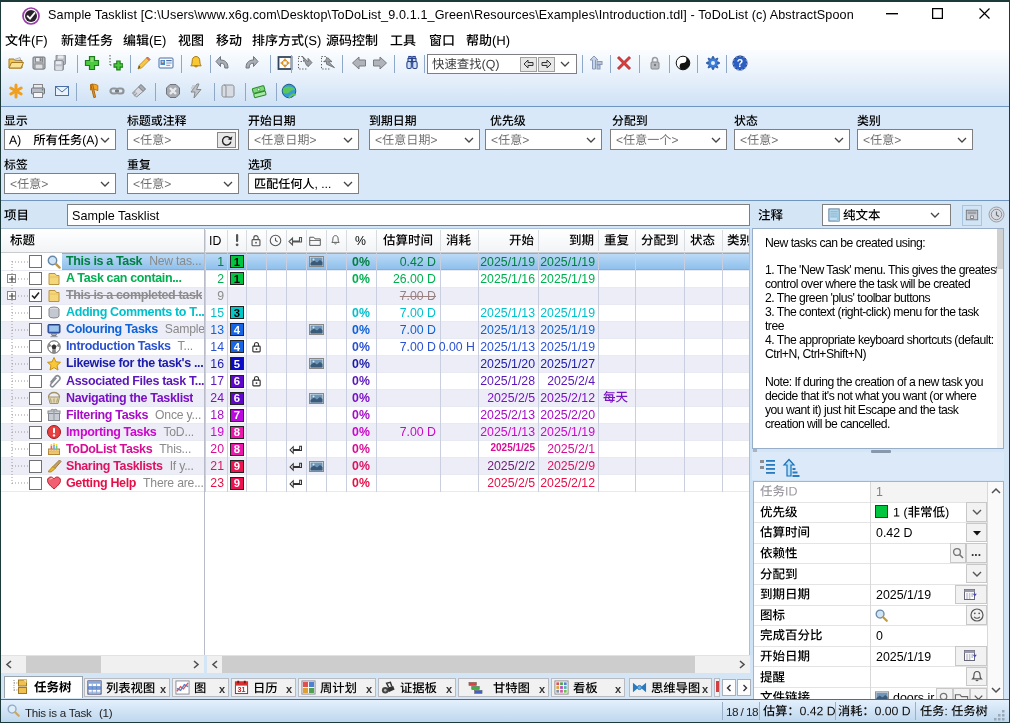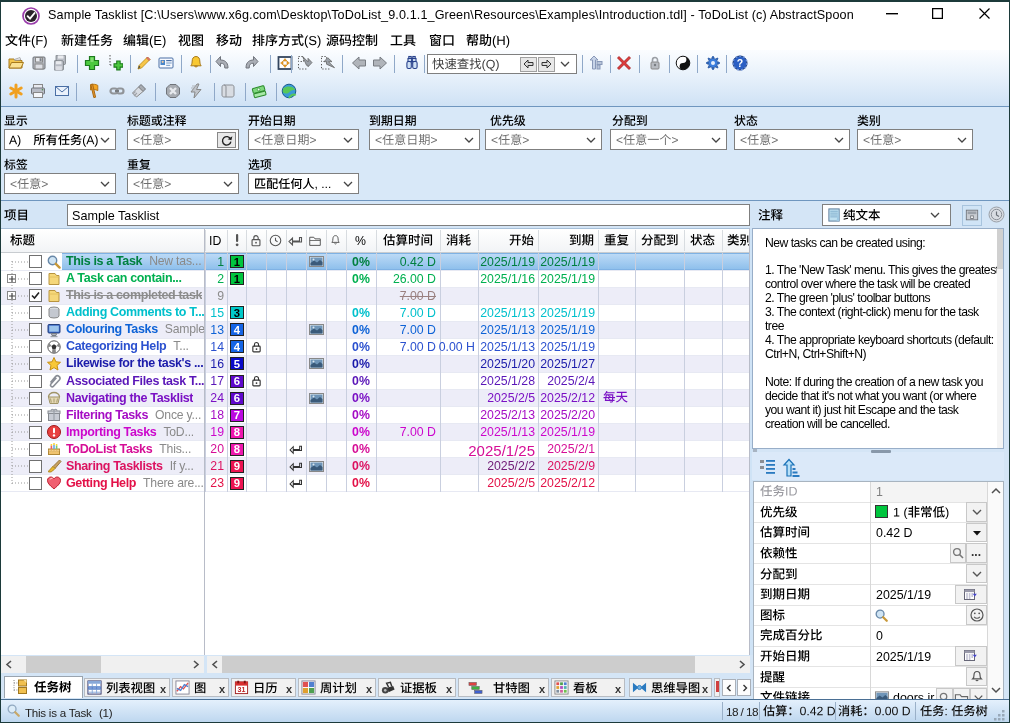--- a/index.html
+++ b/index.html
@@ -946,21 +946,21 @@
 <div style="position:absolute;right:415px;top:322.815px;font-size:12.3px;color:#0d62d6;font-weight:normal;letter-spacing:0px;white-space:pre;line-height:1.15;">2025/1/19</div>
 <svg style="position:absolute;left:12px;top:345.885px" width="16" height="2" viewBox="0 0 16 2">
     <path d="M0 1 H16" stroke="#999" stroke-width="1" stroke-dasharray="1,2"></path>
   </svg>
 <div style="position:absolute;left:29px;top:340.385px;width:13px;height:13px;background:#fff;border:1px solid #707070"></div>
 <svg style="position:absolute;left:46px;top:338.885px" width="16" height="16" viewBox="0 0 16 16">
     <circle cx="8" cy="8" r="6.2" fill="#fff" stroke="#555"></circle>
     <path d="M8 5.2 L10.6 7.1 L9.6 10.1 L6.4 10.1 L5.4 7.1 Z" fill="#333"></path>
     <path d="M3.4 4 A6.2 6.2 0 0 0 2 8.6 L5.4 7.1 Z M12.6 4 A6.2 6.2 0 0 1 14 8.6 L10.6 7.1 Z M6 13.9 A6.2 6.2 0 0 0 10 13.9 L9.6 10.1 L6.4 10.1 Z" fill="#888"></path>
   </svg>
-<div style="position:absolute;left:66px;top:339.385px;font-size:12.5px;color:#2b51cf;font-weight:bold;letter-spacing:-0.35px;white-space:pre;line-height:1.15;max-width:138px;overflow:hidden"><span style="">Categorizing Help</span><span style="color:#8a8a8a;font-weight:normal;font-size:12.2px;margin-left:7px;letter-spacing:-0.2px">T...</span></div>
+<div style="position:absolute;left:66px;top:339.385px;font-size:12.5px;color:#2b51cf;font-weight:bold;letter-spacing:-0.35px;white-space:pre;line-height:1.15;max-width:138px;overflow:hidden"><span style="">Introduction Tasks</span><span style="color:#8a8a8a;font-weight:normal;font-size:12.2px;margin-left:7px;letter-spacing:-0.2px">T...</span></div>
 <div style="position:absolute;right:786px;top:339.885px;font-size:12.3px;color:#2b51cf;font-weight:normal;letter-spacing:0px;white-space:pre;line-height:1.15;">14</div>
 <div style="position:absolute;left:230px;top:340.385px;width:14px;height:13px;background:#1565e6;border:1px solid #222"></div>
 <div style="position:absolute;left:0px;top:340.885px;font-size:11.3px;color:#fff;font-weight:bold;letter-spacing:0px;white-space:pre;line-height:1.15;width:14px;text-align:center;left:230px">4</div>
 <svg style="position:absolute;left:250px;top:339.885px" width="13" height="14" viewBox="0 0 16 16">
     <rect x="3.5" y="7" width="9" height="7" rx="1" fill="none" stroke="#333" stroke-width="1.4"></rect>
     <path d="M5.5 7 V5 a2.5 2.5 0 0 1 5 0 V7" fill="none" stroke="#333" stroke-width="1.4"></path>
     <circle cx="8" cy="10.5" r="1.1" fill="#333"></circle>
   </svg>
 <div style="position:absolute;left:0px;top:339.885px;font-size:12.3px;color:#2b51cf;font-weight:bold;letter-spacing:0px;white-space:pre;line-height:1.15;width:30px;text-align:center;left:346px">0%</div>
 <div style="position:absolute;right:574px;top:339.885px;font-size:12.3px;color:#2b51cf;font-weight:normal;letter-spacing:0px;white-space:pre;line-height:1.15;"><span style="">7.00 D</span></div>
@@ -1084,21 +1084,21 @@
     <circle cx="10.6" cy="3.8" r="0.9" fill="#f8d020"></circle>
   </svg>
 <div style="position:absolute;left:66px;top:441.805px;font-size:12.5px;color:#d60d96;font-weight:bold;letter-spacing:-0.35px;white-space:pre;line-height:1.15;max-width:138px;overflow:hidden"><span style="">ToDoList Tasks</span><span style="color:#8a8a8a;font-weight:normal;font-size:12.2px;margin-left:7px;letter-spacing:-0.2px">This...</span></div>
 <div style="position:absolute;right:786px;top:442.305px;font-size:12.3px;color:#d60d96;font-weight:normal;letter-spacing:0px;white-space:pre;line-height:1.15;">20</div>
 <div style="position:absolute;left:230px;top:442.805px;width:14px;height:13px;background:#ee17ae;border:1px solid #222"></div>
 <div style="position:absolute;left:0px;top:443.305px;font-size:11.3px;color:#fff;font-weight:bold;letter-spacing:0px;white-space:pre;line-height:1.15;width:14px;text-align:center;left:230px">8</div>
 <svg style="position:absolute;left:289px;top:443.805px" width="14" height="11" viewBox="0 0 15 12">
     <path d="M13.5 1 V5.5 H4.5 V8.5 L1 5 L4.5 1.5 V4.5 H11.5 V1 Z" fill="none" stroke="#333" stroke-width="1.1" transform="translate(0,1.5)"></path>
   </svg>
 <div style="position:absolute;left:0px;top:442.305px;font-size:12.3px;color:#d60d96;font-weight:bold;letter-spacing:0px;white-space:pre;line-height:1.15;width:30px;text-align:center;left:346px">0%</div>
-<div style="position:absolute;right:475px;top:442.305px;font-size:15px;color:#d60d96;font-weight:normal;letter-spacing:0px;white-space:pre;line-height:1.15;">2025/1/25</div>
+<div style="position:absolute;right:475px;top:442.305px;font-size:10px;color:#d60d96;font-weight:bold;letter-spacing:0px;white-space:pre;line-height:1.15;">2025/1/25</div>
 <div style="position:absolute;right:415px;top:442.305px;font-size:12.3px;color:#d60d96;font-weight:normal;letter-spacing:0px;white-space:pre;line-height:1.15;">2025/2/1</div>
 <svg style="position:absolute;left:12px;top:465.375px" width="16" height="2" viewBox="0 0 16 2">
     <path d="M0 1 H16" stroke="#999" stroke-width="1" stroke-dasharray="1,2"></path>
   </svg>
 <div style="position:absolute;left:29px;top:459.875px;width:13px;height:13px;background:#fff;border:1px solid #707070"></div>
 <svg style="position:absolute;left:46px;top:458.375px" width="16" height="16" viewBox="0 0 16 16">
     <path d="M13.5 2 L7 8.5 L9 10.5 L15 3.5 Z" fill="#c8a060" stroke="#987840"></path>
     <path d="M7 8.5 L9 10.5 L6.5 13 C5 14.5 2.5 14 2 13.5 C3.5 12.8 3.8 11.8 4.5 10.8 Z" fill="#e8b830" stroke="#b08820"></path>
   </svg>
 <div style="position:absolute;left:66px;top:458.875px;font-size:12.5px;color:#dc1260;font-weight:bold;letter-spacing:-0.35px;white-space:pre;line-height:1.15;max-width:138px;overflow:hidden"><span style="">Sharing Tasklists</span><span style="color:#8a8a8a;font-weight:normal;font-size:12.2px;margin-left:7px;letter-spacing:-0.2px">If y...</span></div>

